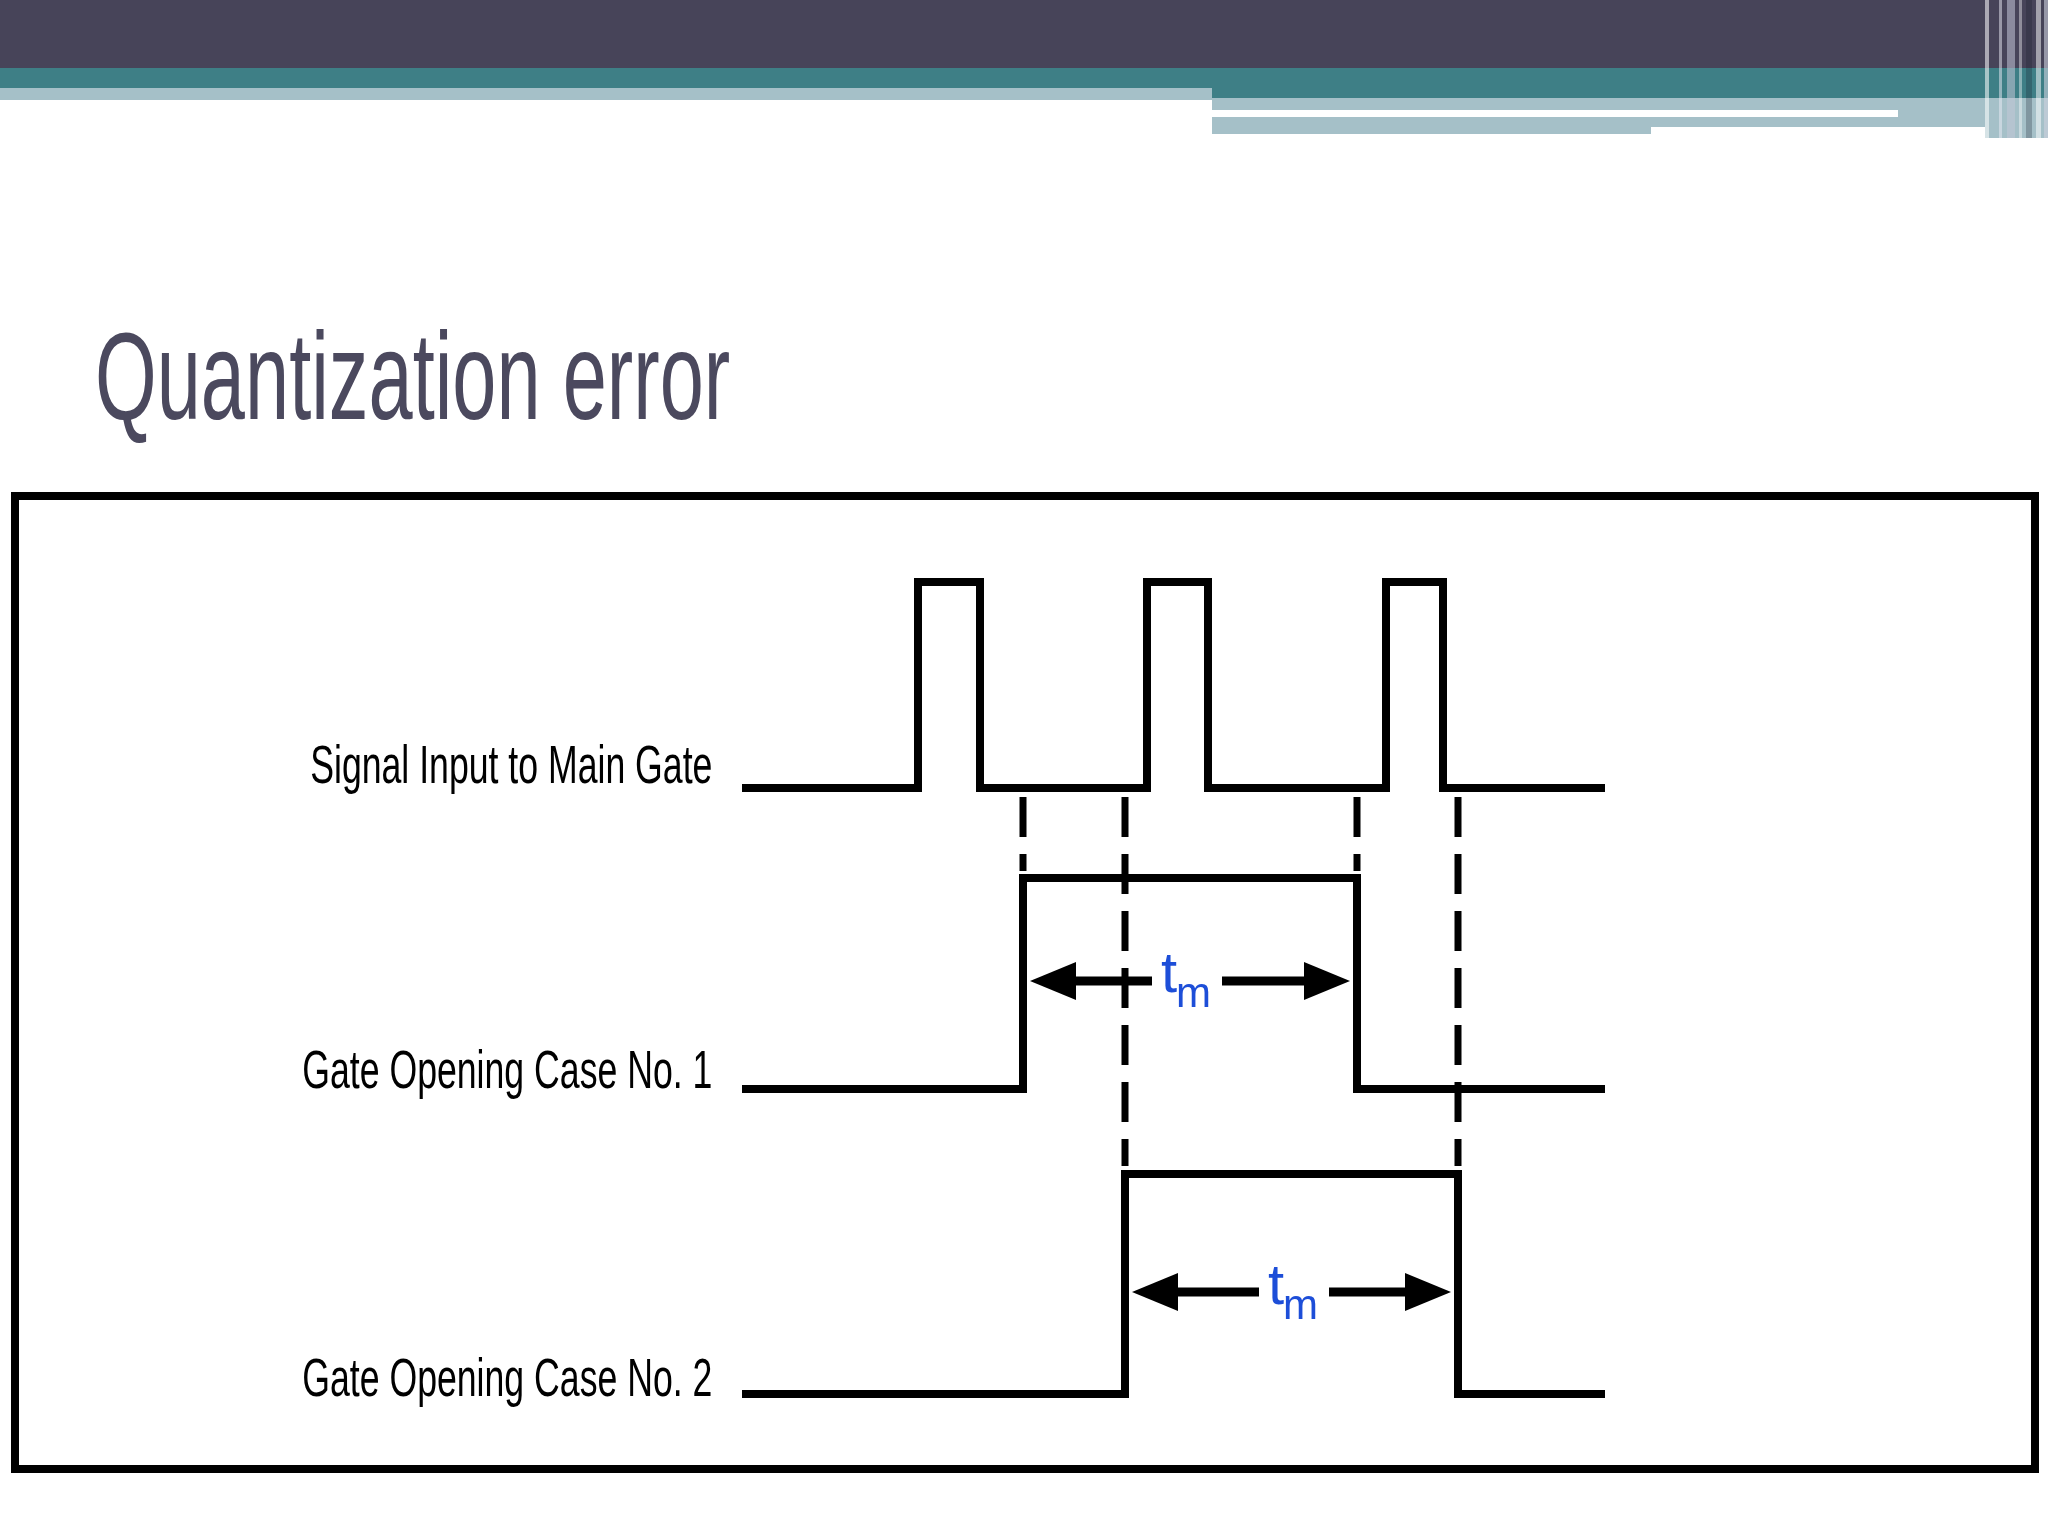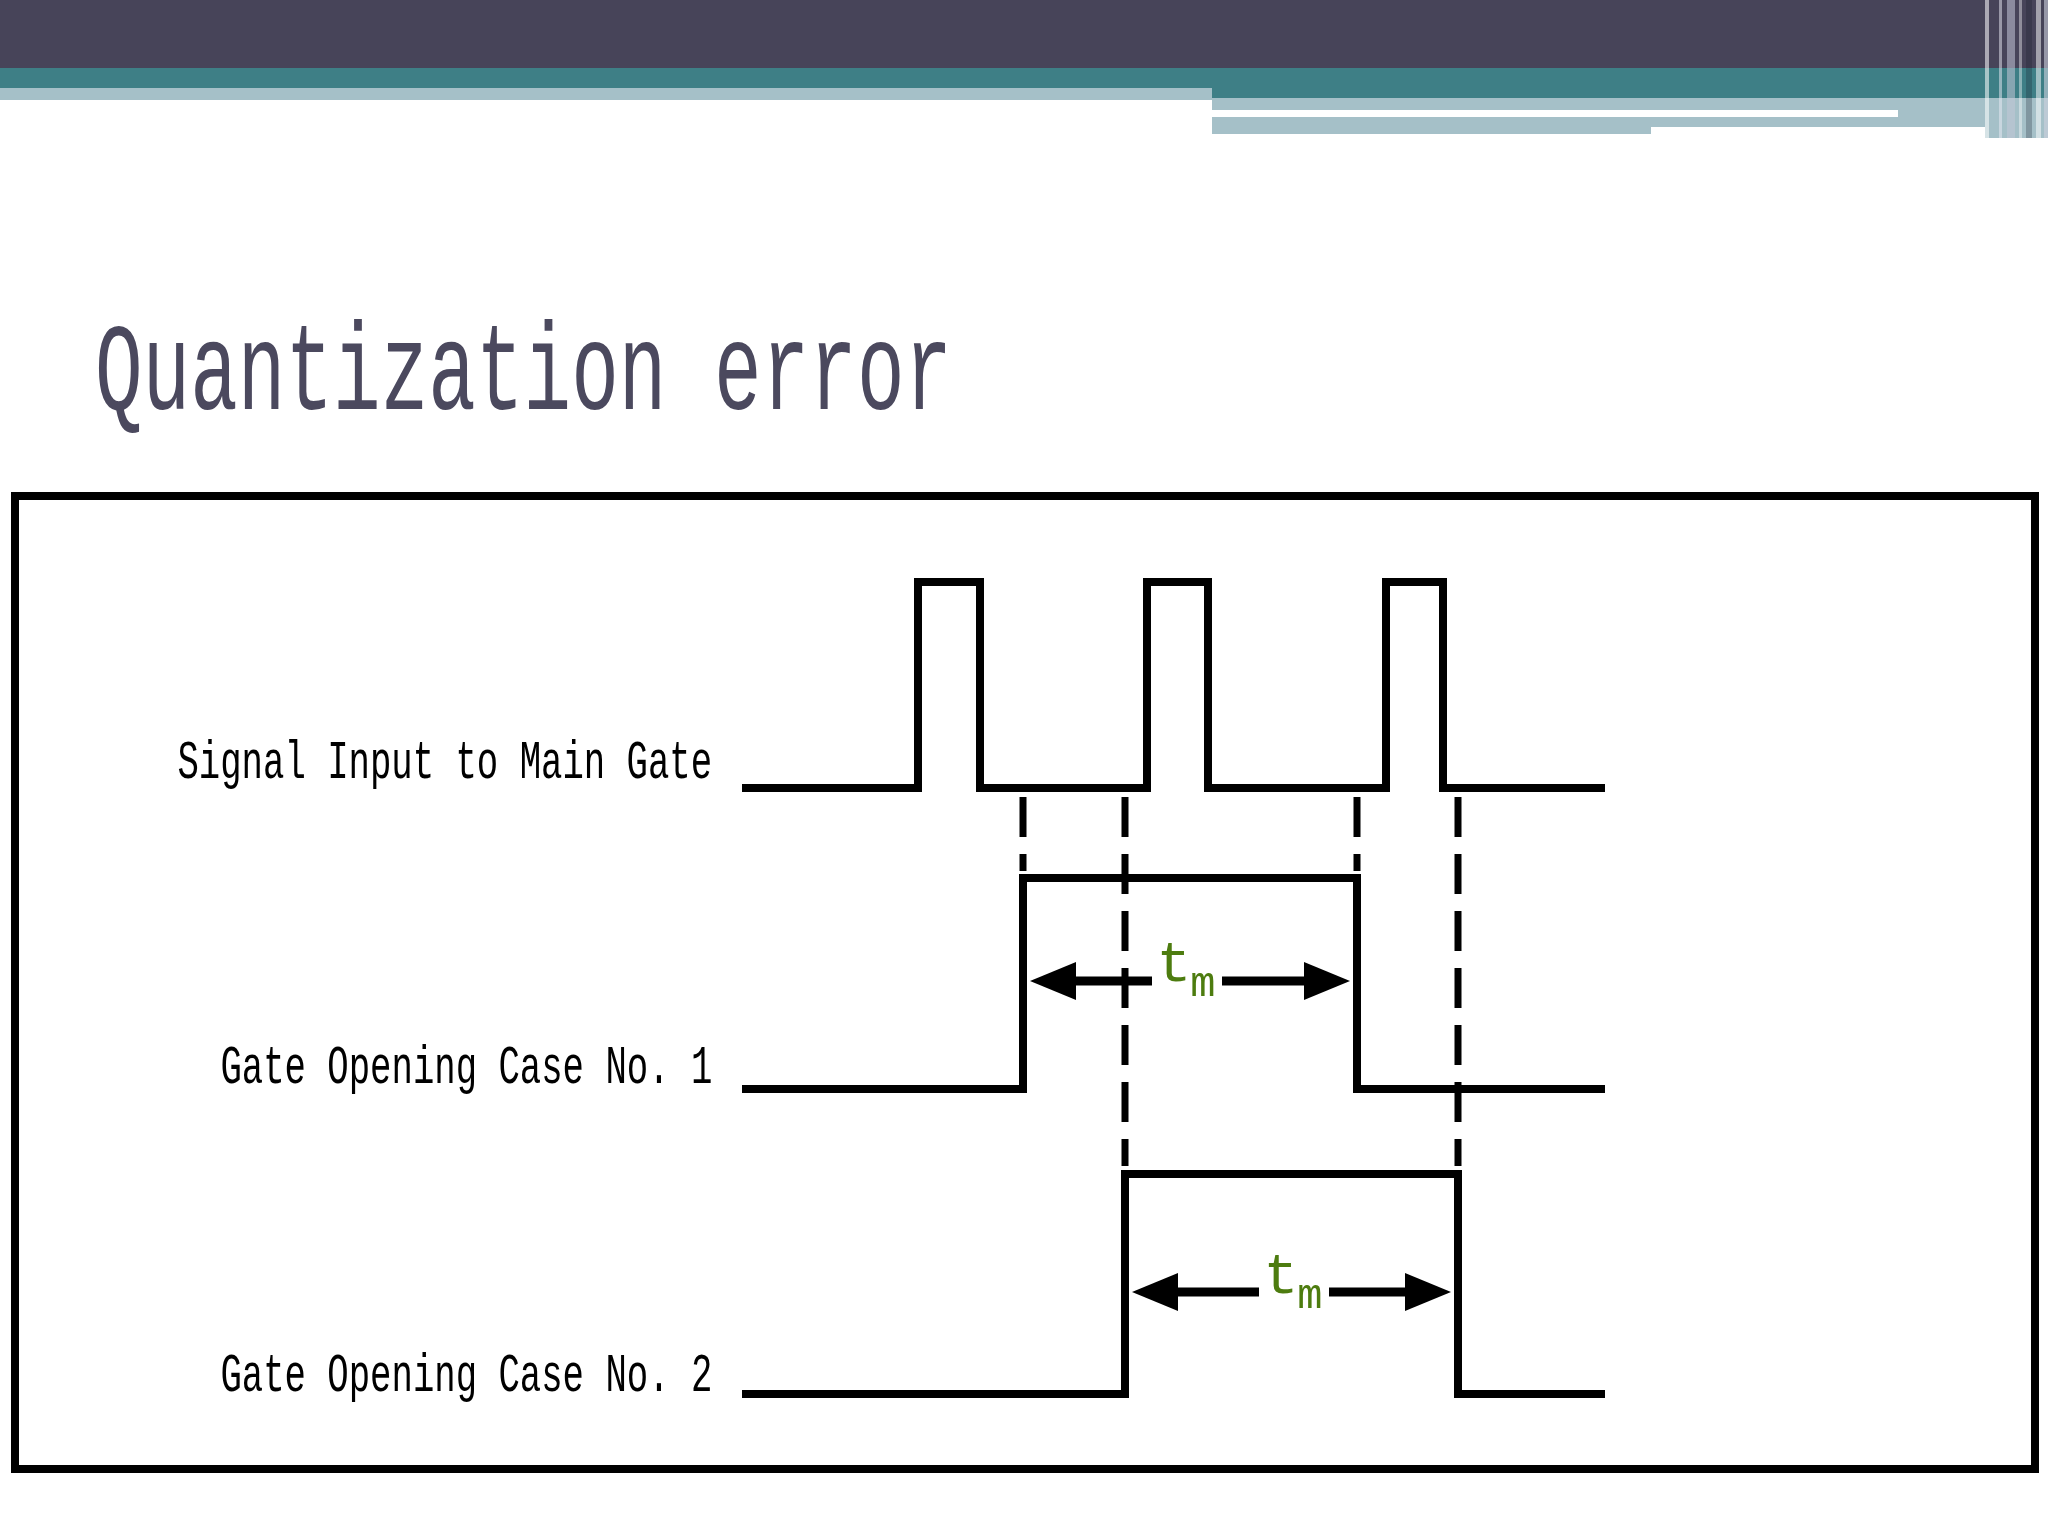--- a/index.html
+++ b/index.html
@@ -1,18 +1,18 @@
 <!DOCTYPE html>
 <html><head>
 <meta charset="utf-8">
 <style>
   html,body{margin:0;padding:0;background:#ffffff;}
   .slide{
     position:relative;width:2048px;height:1536px;overflow:hidden;
-    background:#ffffff;font-family:Liberation Mono, monospace;text-align:center;
+    background:#ffffff;font-family:Liberation Sans, sans-serif;text-align:center;
   }
   
   .banner{position:absolute;left:0;top:0;width:2048px;height:140px;}
   .bar-dark{position:absolute;left:0;top:0;width:2048px;height:68px;background:#474459;}
   .bar-teal{position:absolute;left:0;top:68px;width:2048px;height:20px;background:#3e7f86;}
   .stripe-light-left{position:absolute;left:0;top:88px;width:1212px;height:12px;background:#a5c0c8;}
   .right-block-teal{position:absolute;left:1212px;top:88px;width:773px;height:10px;background:#3e7f86;}
   .right-block-light{position:absolute;left:1212px;top:98px;width:773px;height:36px;background:#a5c0c8;}
   .right-white-line{position:absolute;left:1212px;top:110px;width:686px;height:7px;background:#ffffff;}
   .right-white-notch{position:absolute;left:1651px;top:127px;width:334px;height:7px;background:#ffffff;}
@@ -34,21 +34,21 @@
   }
   
   .row-label{
     position:absolute;right:1336px;font-size:54px;line-height:56px;color:#000000;
     white-space:nowrap;transform:scaleX(0.66);transform-origin:right center;
   }
   .label-1{top:736px;}
   .label-2{top:1041px;}
   .label-3{top:1349px;}
   
-  .tm{position:absolute;transform:translateX(-50%);color:#4d7c0f;font-size:58px;line-height:60px;white-space:nowrap;}
+  .tm{position:absolute;transform:translateX(-50%);color:#1d4ed8;font-size:58px;line-height:72px;white-space:nowrap;}
   .tm .tmsub{font-size:42px;position:relative;top:15px;margin-left:-1px;}
   .tm1{left:1186px;top:936px;}
   .tm2{left:1293px;top:1248px;}
   
   #diagram{position:absolute;left:0;top:0;}
 </style>
 </head>
 <body>
 
 <div class="slide">

